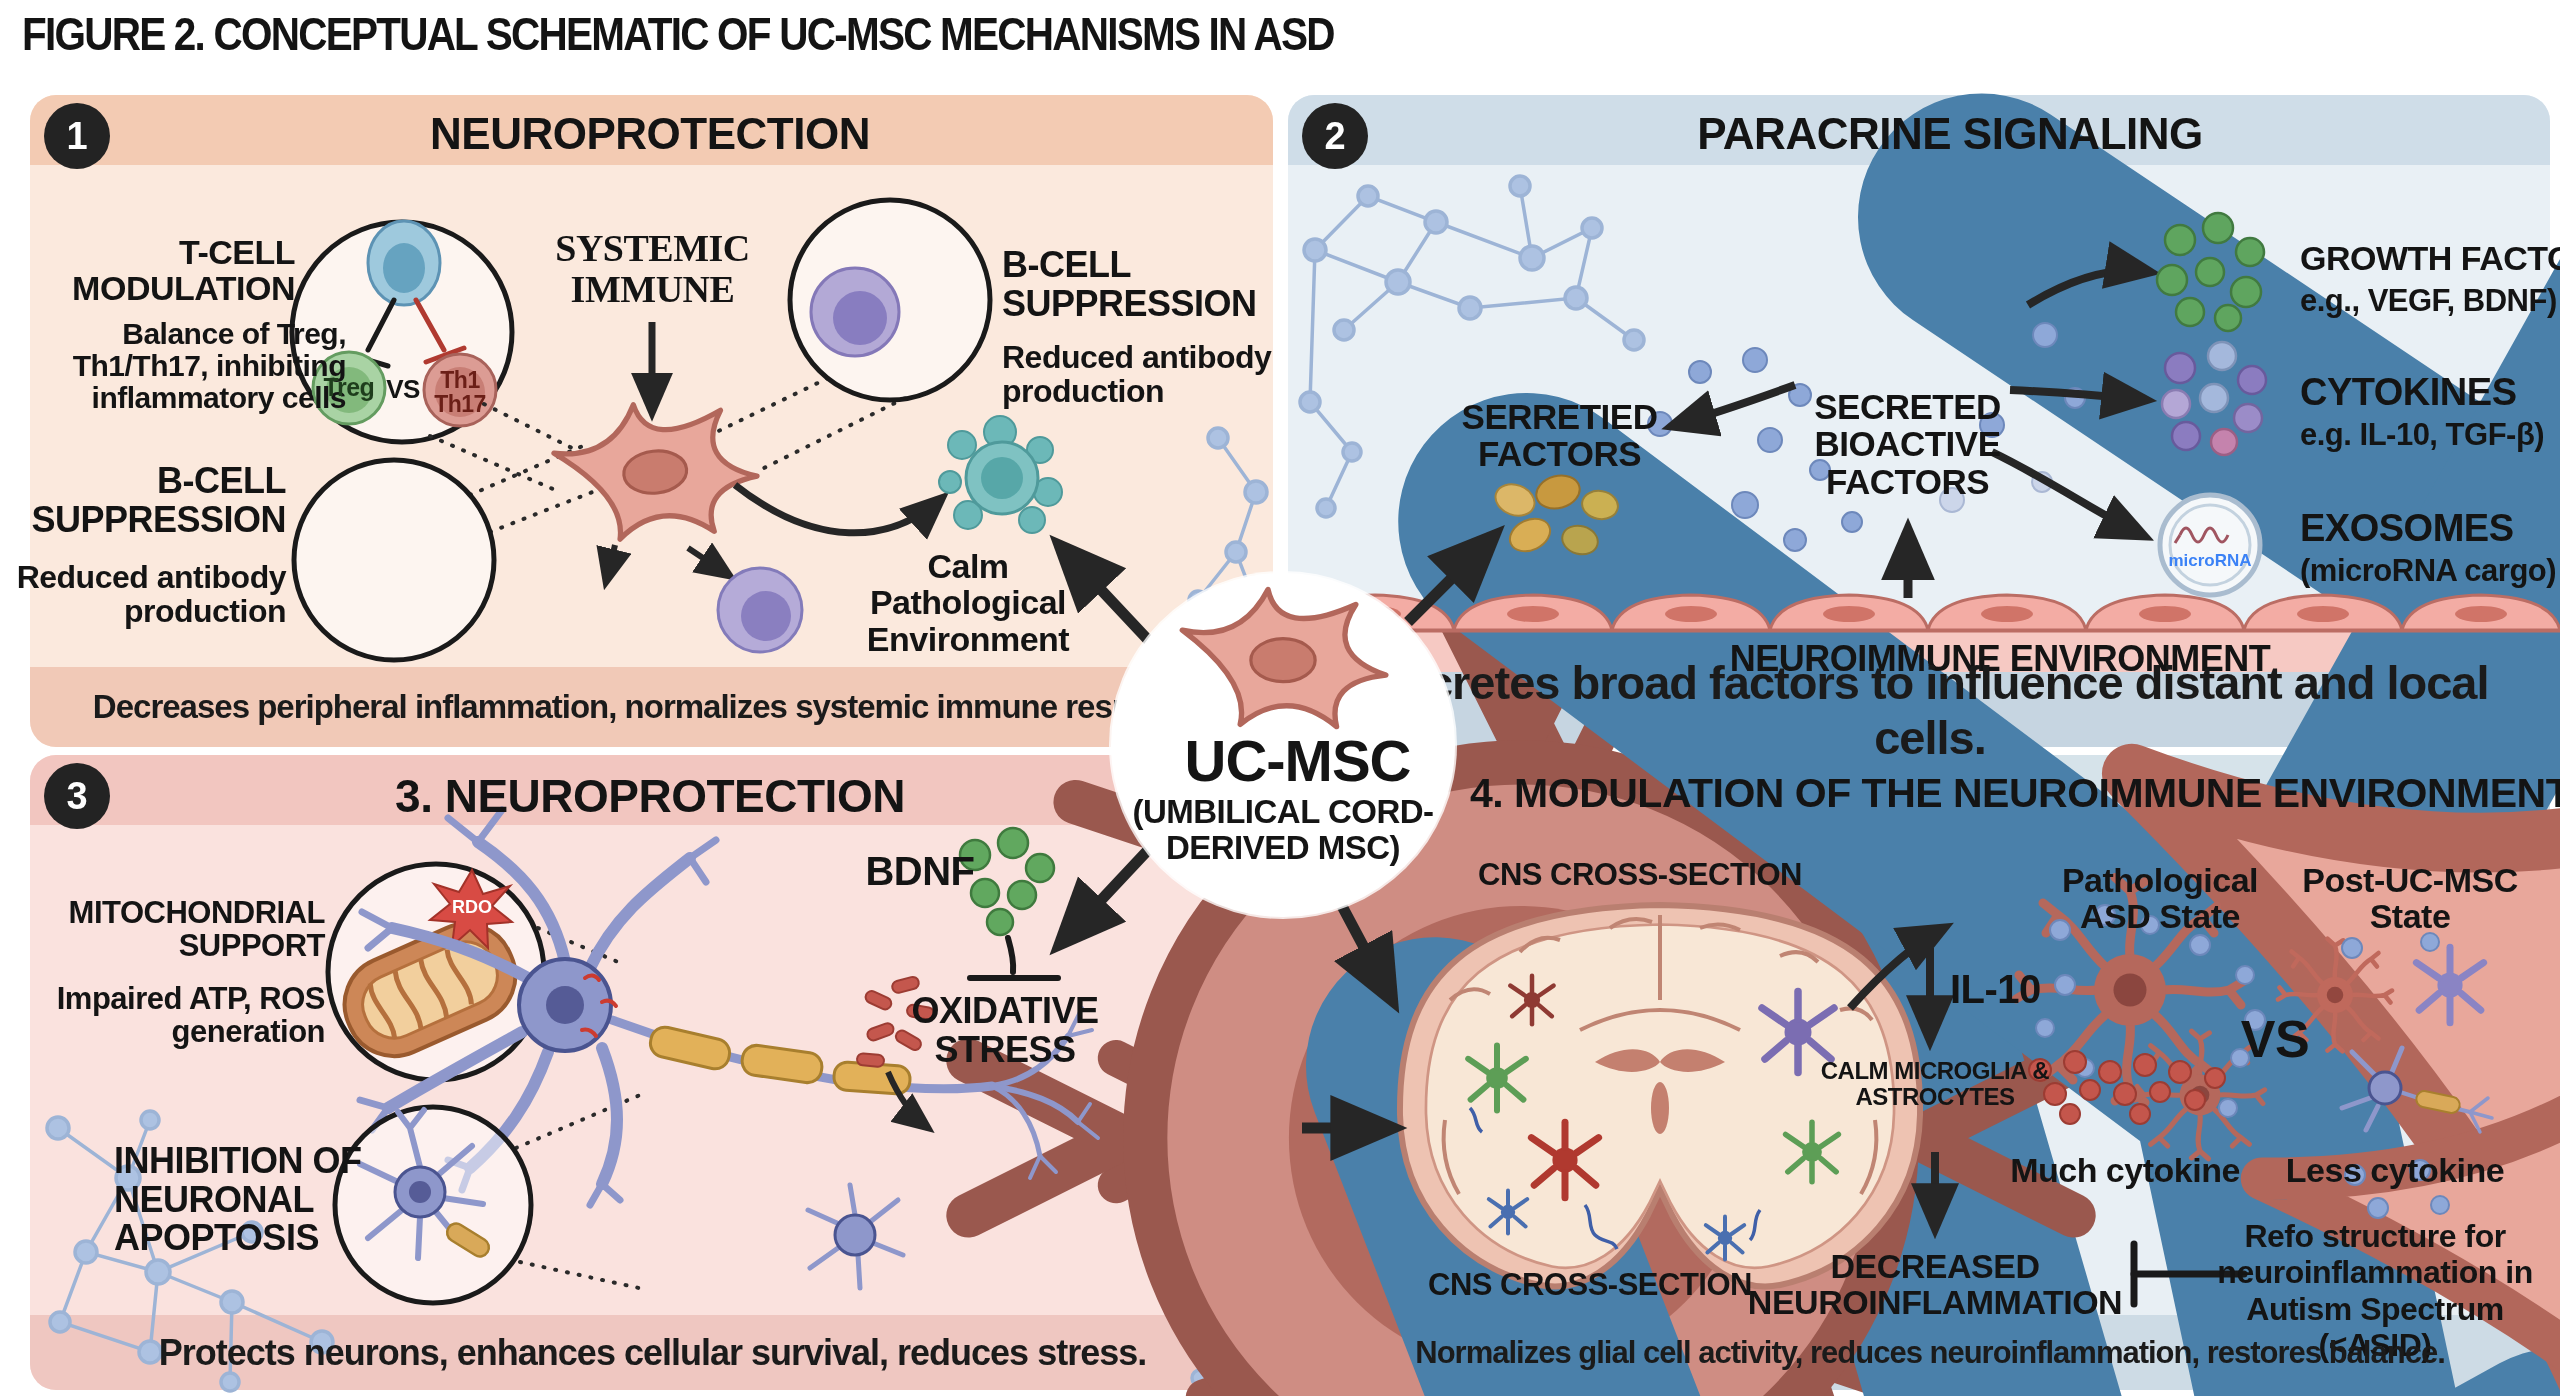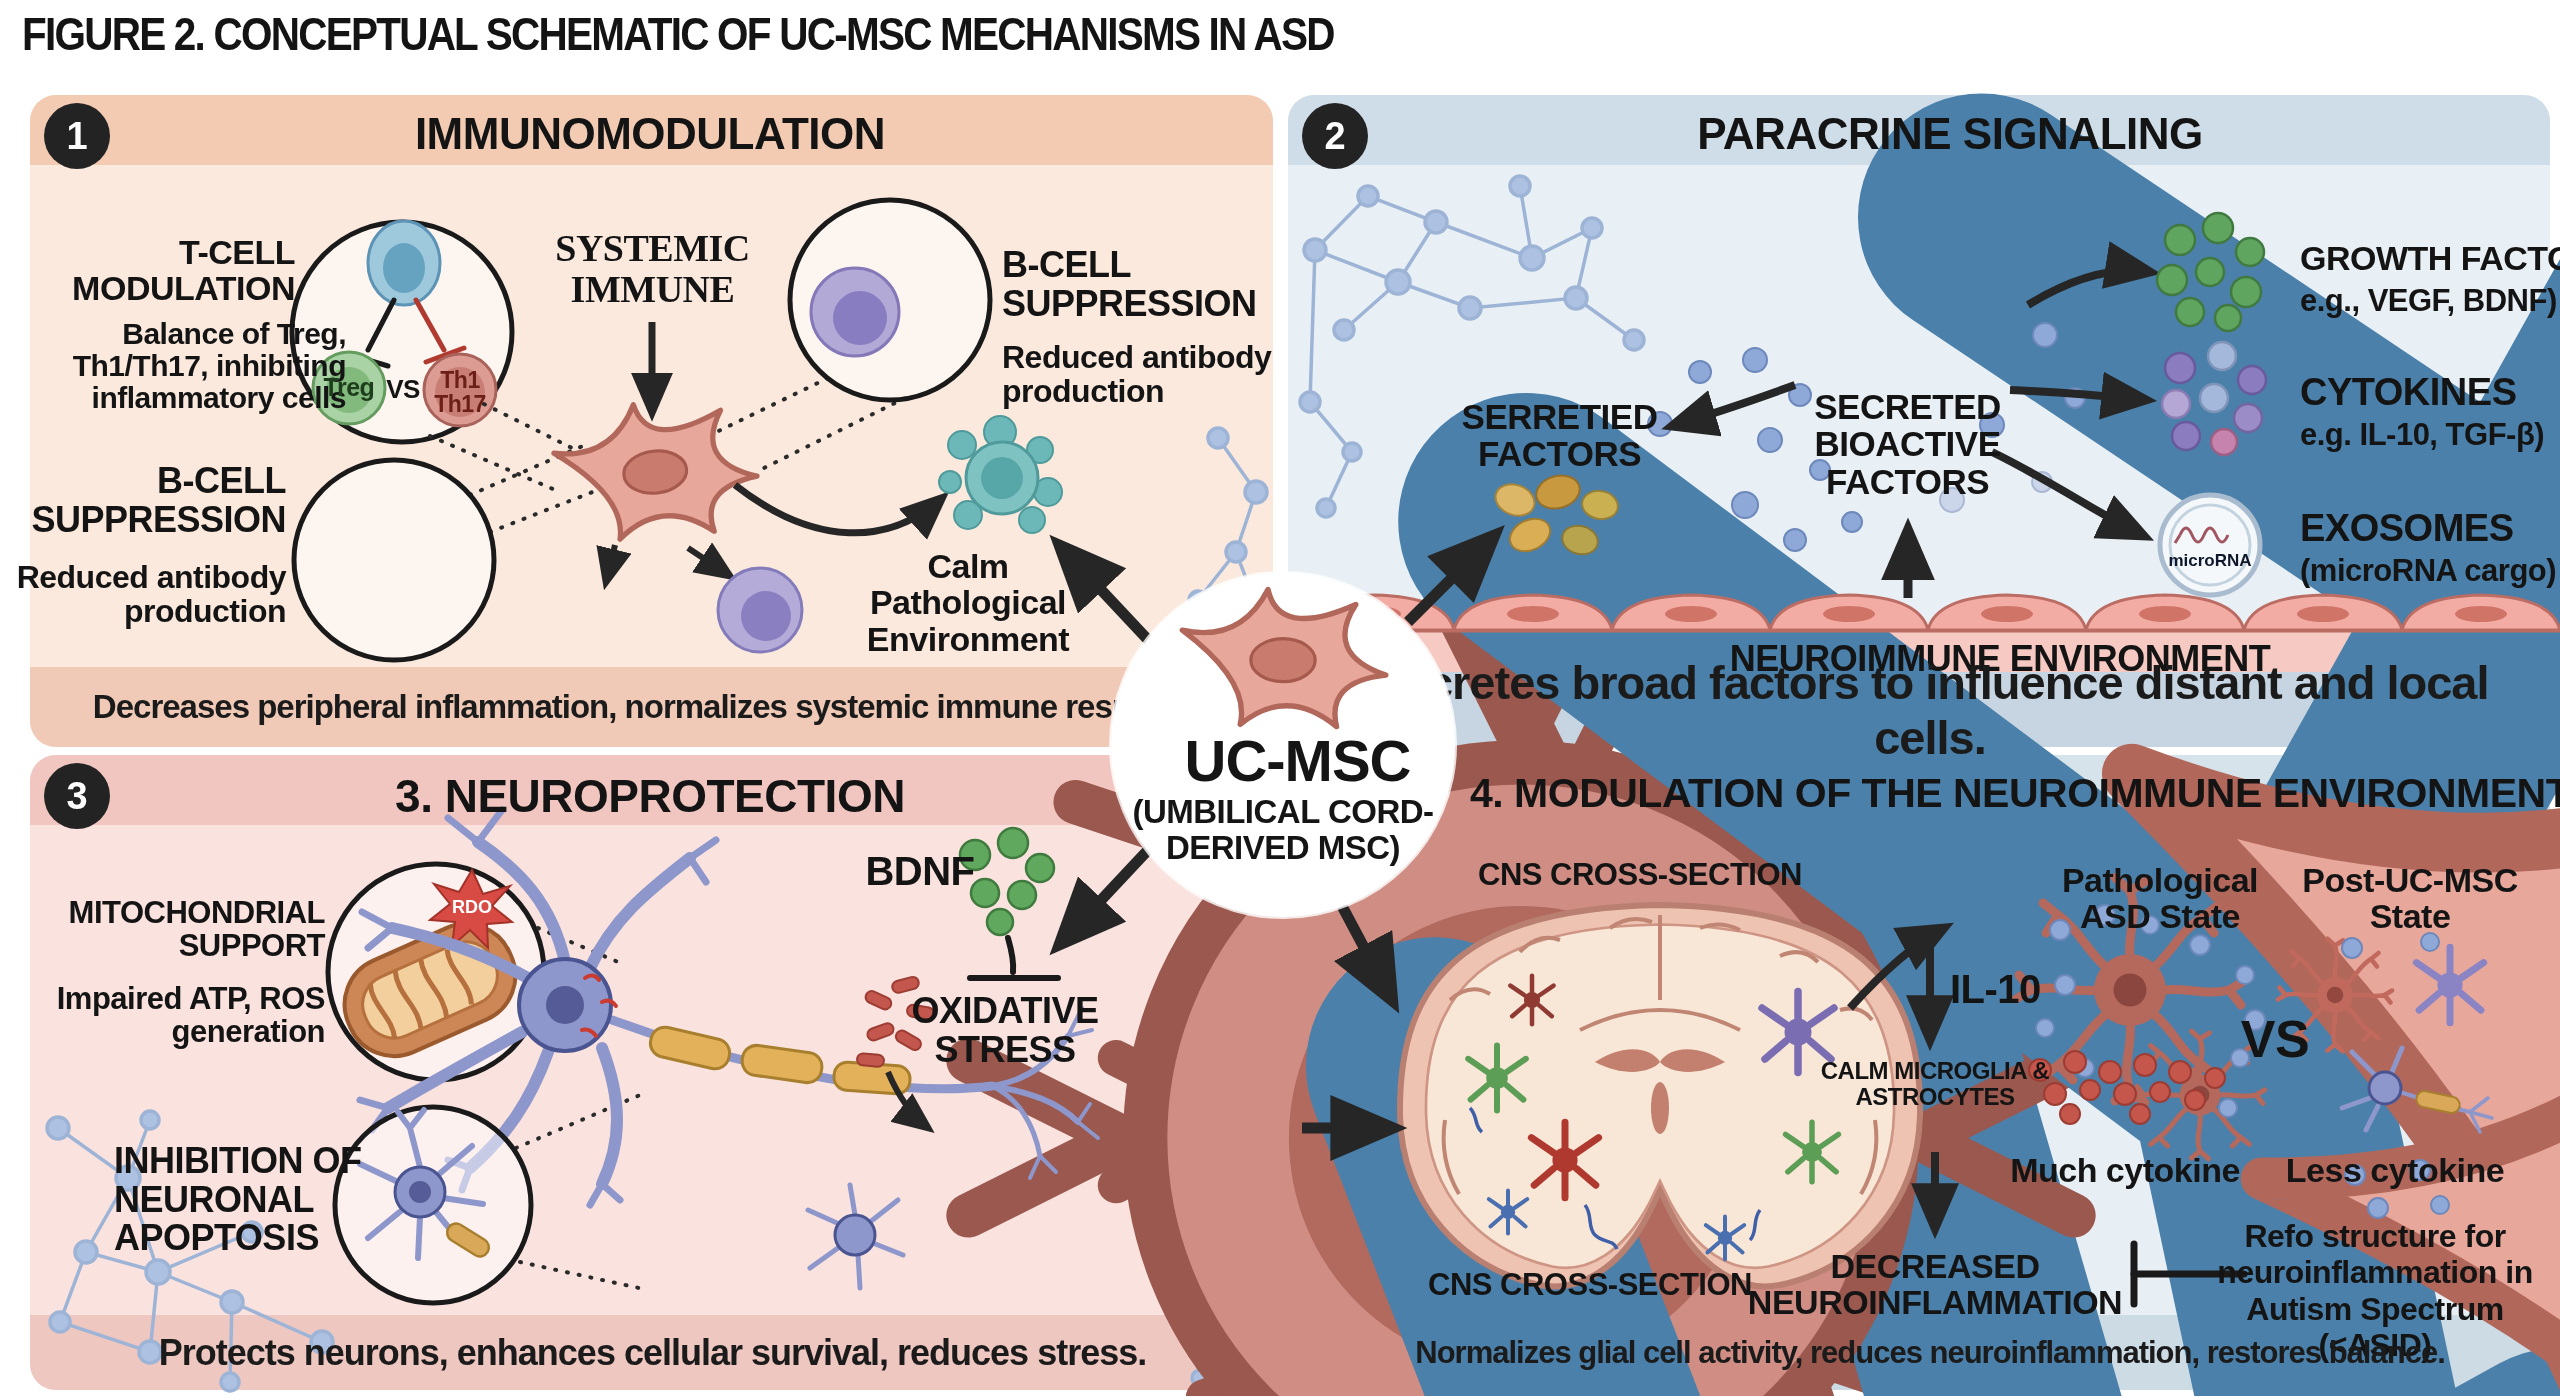--- a/index.html
+++ b/index.html
@@ -570,21 +570,21 @@
 
     <g stroke="#262626" stroke-width="11" fill="none">
       <line x1="1150" y1="642" x2="1060" y2="546" marker-end="url(#ah)"></line>
       <line x1="1408" y1="622" x2="1494" y2="536" marker-end="url(#ah)"></line>
       <line x1="1148" y1="850" x2="1060" y2="944" marker-end="url(#ah)"></line>
       <line x1="1342" y1="906" x2="1392" y2="1000" marker-end="url(#ah)"></line>
       <line x1="1302" y1="1128" x2="1392" y2="1128" marker-end="url(#ah)"></line>
     </g>
   </svg>
 
-  <div class="lbl txt ctr" style="left:300px;top:110px;width:700px;font-size:44px;">IMMUNOMODULATION</div>
+  <div class="lbl txt ctr" style="left:300px;top:110px;width:700px;font-size:44px;">NEUROPROTECTION</div>
   <div class="lbl txt rt" style="left:55px;top:222px;width:240px;font-size:34px;margin-top:12px;">T-CELL MODULATION</div>
   <div class="lbl txt rt" style="left:0px;top:318px;width:298px;font-size:30px;font-weight:700;padding-left:48px;">Balance of Treg, Th1/Th17, inhibiting inflammatory cells</div>
   <div class="lbl txt ctr" style="left:309px;top:374px;width:80px;font-size:25px;color:#1e3d1c;">Treg</div>
   <div class="lbl txt ctr" style="left:378px;top:376px;width:50px;font-size:26px;">VS</div>
   <div class="lbl txt ctr" style="left:420px;top:368px;width:80px;font-size:23px;color:#6b1f17;">Th1</div>
   <div class="lbl txt ctr" style="left:420px;top:392px;width:80px;font-size:23px;color:#6b1f17;">Th17</div>
   <div class="lbl txt ctr" style="left:545px;top:228px;width:215px;font-size:38px;font-family:Liberation Serif, serif;">SYSTEMIC IMMUNE</div>
   <div class="lbl txt" style="left:1002px;top:246px;width:270px;font-size:36px;">B-CELL SUPPRESSION</div>
   <div class="lbl txt" style="left:1002px;top:340px;width:280px;font-size:32px;">Reduced antibody production</div>
   <div class="lbl txt rt" style="left:16px;top:462px;width:270px;font-size:36px;">B-CELL SUPPRESSION</div>
@@ -594,21 +594,21 @@
 
   <div class="lbl txt ctr" style="left:1600px;top:110px;width:700px;font-size:44px;">PARACRINE SIGNALING</div>
   <div class="lbl txt ctr" style="left:1452px;top:398px;width:215px;font-size:35px;">SERRETIED FACTORS</div>
   <div class="lbl txt ctr" style="left:1800px;top:388px;width:215px;font-size:35px;">SECRETED BIOACTIVE FACTORS</div>
   <div class="lbl txt nw" style="left:2300px;top:240px;font-size:34px;">GROWTH FACTORS</div>
   <div class="lbl txt nw" style="left:2300px;top:284px;font-size:31px;">e.g., VEGF, BDNF)</div>
   <div class="lbl txt nw" style="left:2300px;top:372px;font-size:38px;">CYTOKINES</div>
   <div class="lbl txt nw" style="left:2300px;top:418px;font-size:31px;">e.g. IL-10, TGF-β)</div>
   <div class="lbl txt nw" style="left:2300px;top:508px;font-size:38px;">EXOSOMES</div>
   <div class="lbl txt nw" style="left:2300px;top:554px;font-size:31px;">(microRNA cargo)</div>
-  <div class="lbl txt ctr" style="left:2160px;top:552px;width:100px;font-size:17px;color:#0f172a;letter-spacing:0;">microRNA</div>
+  <div class="lbl txt ctr" style="left:2160px;top:552px;width:100px;font-size:17px;color:#3b82f6;letter-spacing:0;">microRNA</div>
   <div class="lbl txt ctr" style="left:1600px;top:640px;width:800px;font-size:36px;">NEUROIMMUNE ENVIRONMENT</div>
   <div class="cap" style="left:1340px;top:672px;width:1180px;height:75px;font-size:47px;">Secretes broad factors to influence distant and local cells.</div>
 
   <div class="lbl txt ctr" style="left:300px;top:772px;width:700px;font-size:46px;">3. NEUROPROTECTION</div>
   <div class="lbl txt rt" style="left:55px;top:896px;width:270px;font-size:31px;">MITOCHONDRIAL SUPPORT</div>
   <div class="lbl txt rt" style="left:40px;top:982px;width:285px;font-size:31px;">Impaired ATP, ROS generation</div>
   <div class="lbl txt ctr" style="left:437px;top:898px;width:70px;font-size:18px;color:#ffffff;letter-spacing:0;">RDO</div>
   <div class="lbl txt ctr" style="left:855px;top:850px;width:130px;font-size:40px;">BDNF</div>
   <div class="lbl txt ctr" style="left:885px;top:992px;width:240px;font-size:36px;">OXIDATIVE STRESS</div>
   <div class="lbl txt" style="left:114px;top:1142px;width:300px;font-size:36px;">INHIBITION OF NEURONAL APOPTOSIS</div>

